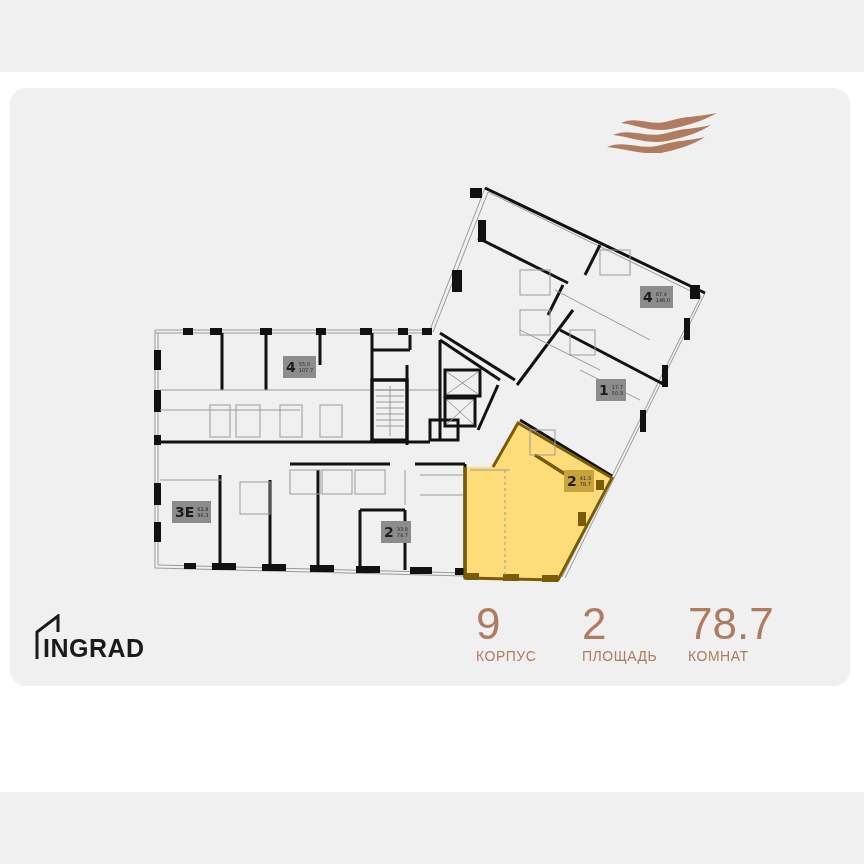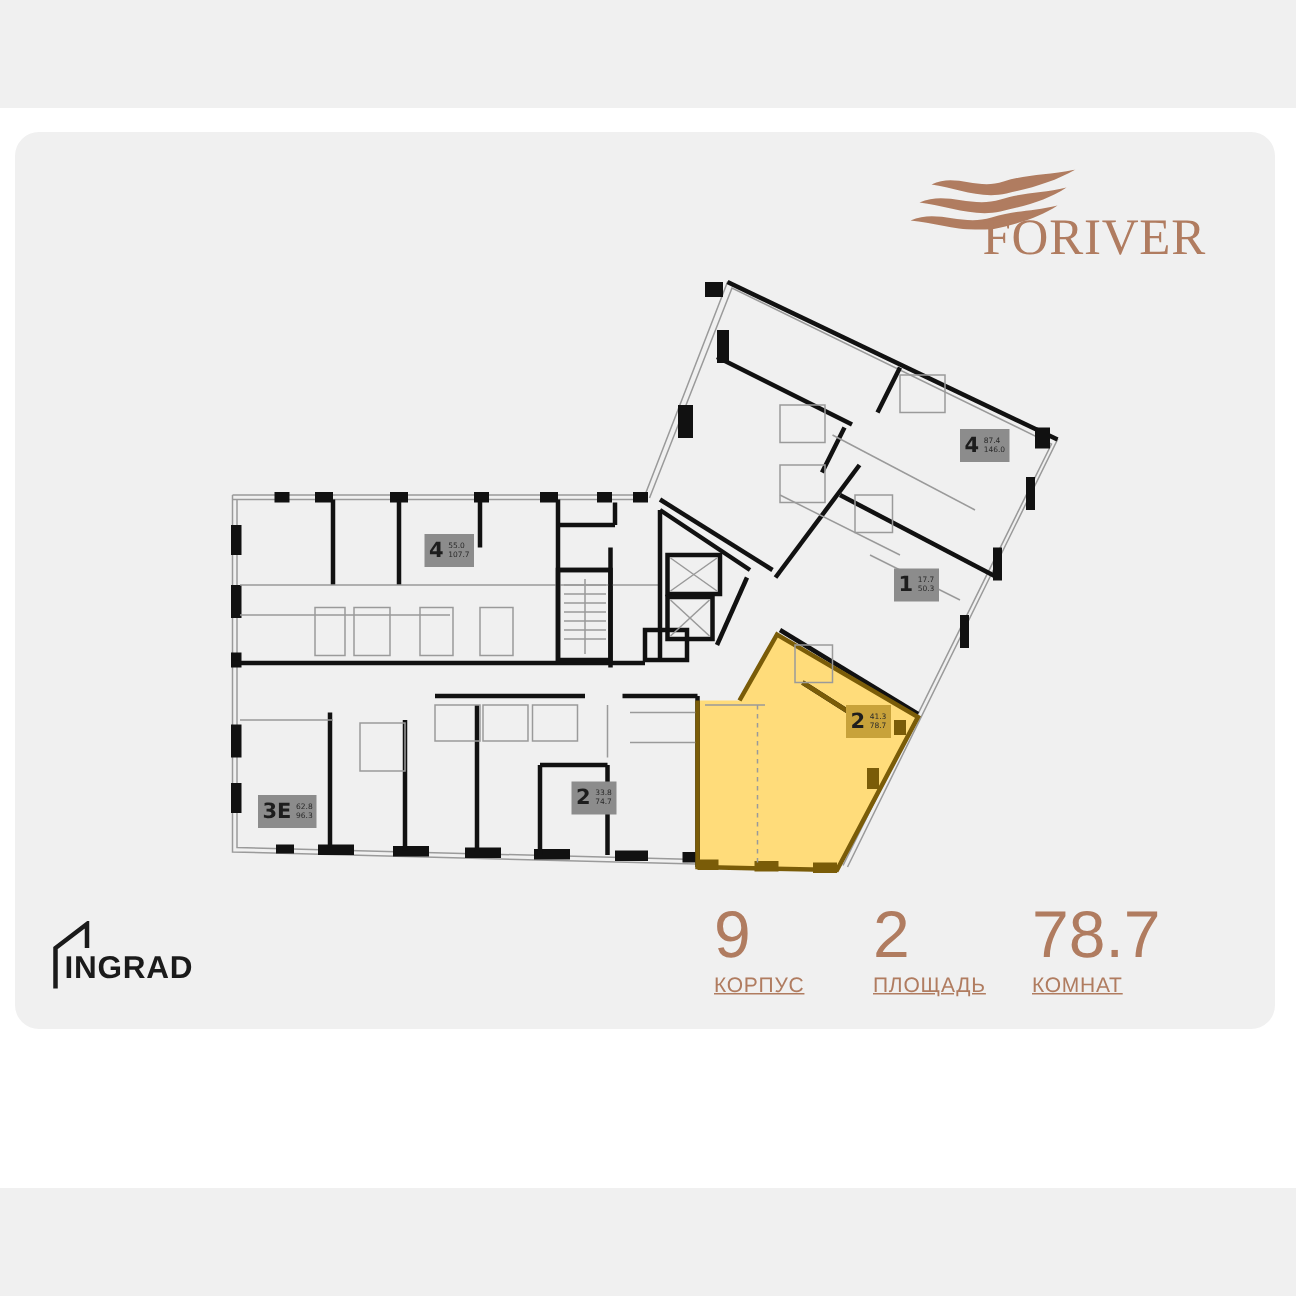--- a/index.html
+++ b/index.html
@@ -11,39 +11,38 @@
   .logo-foriver .waves{position:absolute;left:0;top:0;width:112px;height:40px;}
   .logo-foriver .word{position:absolute;left:48px;top:28px;font-family:"Liberation Serif","DejaVu Serif",serif;font-size:34px;letter-spacing:0.5px;color:#b07c60;line-height:36px;}
   .plan{position:absolute;left:150px;top:180px;width:560px;height:410px;}
   .plan svg{width:560px;height:410px;display:block;}
   .tag{position:absolute;display:flex;align-items:center;background:#8c8c8c;color:#222;padding:0 3px;height:22px;box-sizing:border-box;}
   .tag .rooms{font-size:14px;font-weight:bold;color:#1d1d1d;margin-right:3px;line-height:14px;}
   .tag .areas{display:flex;flex-direction:column;font-size:5px;line-height:6px;color:#2a2a2a;}
   .tag.hl{background:#c8a23a;}
   .logo-ingrad{position:absolute;left:34px;top:614px;width:100px;height:48px;}
   .logo-ingrad svg{position:absolute;left:0;top:0;}
-  .logo-ingrad .word{position:absolute;left:9px;top:20px;font-family:"Liberation Sans",sans-serif;font-weight:bold;font-size:21px;color:#1a1a1a;letter-spacing:0.5px;}
+  .logo-ingrad .word{position:absolute;left:9px;top:20px;font-family:"Liberation Sans",sans-serif;font-weight:bold;font-size:25px;color:#1a1a1a;letter-spacing:0.5px;}
   .stat{position:absolute;color:#b07c60;text-align:left;}
   .stat .val{font-family:"Liberation Sans",sans-serif;font-size:44px;line-height:44px;color:#b07c60;}
-  .stat .lbl{font-family:"Liberation Sans",sans-serif;font-size:14px;letter-spacing:0.5px;color:#b07c60;margin-top:2px;text-decoration:underline;}
+  .stat .lbl{font-family:"Liberation Sans",sans-serif;font-size:14px;letter-spacing:0.5px;color:#b07c60;margin-top:2px;}
 </style>
 </head>
 <body>
 
 <div class="strip-top"></div>
 
 <div class="card"></div>
 
 <div class="logo-foriver">
   <svg class="waves" viewBox="0 0 112 40">
     <path d="M14 10 C30 2,44 14,62 8 C78 3,90 4,110 0 C96 8,82 12,64 16 C46 20,30 12,14 10 Z" fill="#b07c60"></path>
     <path d="M6 22 C24 14,40 26,60 20 C76 15,88 16,104 12 C92 20,78 24,60 28 C42 32,24 24,6 22 Z" fill="#b07c60"></path>
     <path d="M0 34 C18 26,34 38,54 32 C70 27,82 28,98 24 C86 32,72 36,54 40 C36 42,18 36,0 34 Z" fill="#b07c60"></path>
   </svg>
-  <div class="word">FORIVER</div>
 </div>
 
 <div class="plan">
   <svg viewBox="150 180 560 410">
 
     <polygon points="465,467 493,467 518,423 612,478 558,580 465,578" fill="#ffdc7a"></polygon>
 
     <g fill="none" stroke="#9a9a9a" stroke-width="1">
       <polyline points="155,330 155,568 464,576"></polyline>
       <polyline points="158,333 158,565 464,573"></polyline>
@@ -212,21 +211,21 @@
         <span>50.3</span>
       </span>
   </div>
   <div class="tag hl" style="left:414px;top:290px;">
     <span class="rooms">2</span>
     <span class="areas">
         <span>41.3</span>
         <span>78.7</span>
       </span>
   </div>
-  <div class="tag" style="left:22px;top:350px;">
+  <div class="tag" style="left:22px;top:321px;">
     <span class="rooms">3E</span>
     <span class="areas">
         <span>62.8</span>
         <span>96.3</span>
       </span>
   </div>
   <div class="tag" style="left:231px;top:341px;">
     <span class="rooms">2</span>
     <span class="areas">
         <span>33.8</span>

